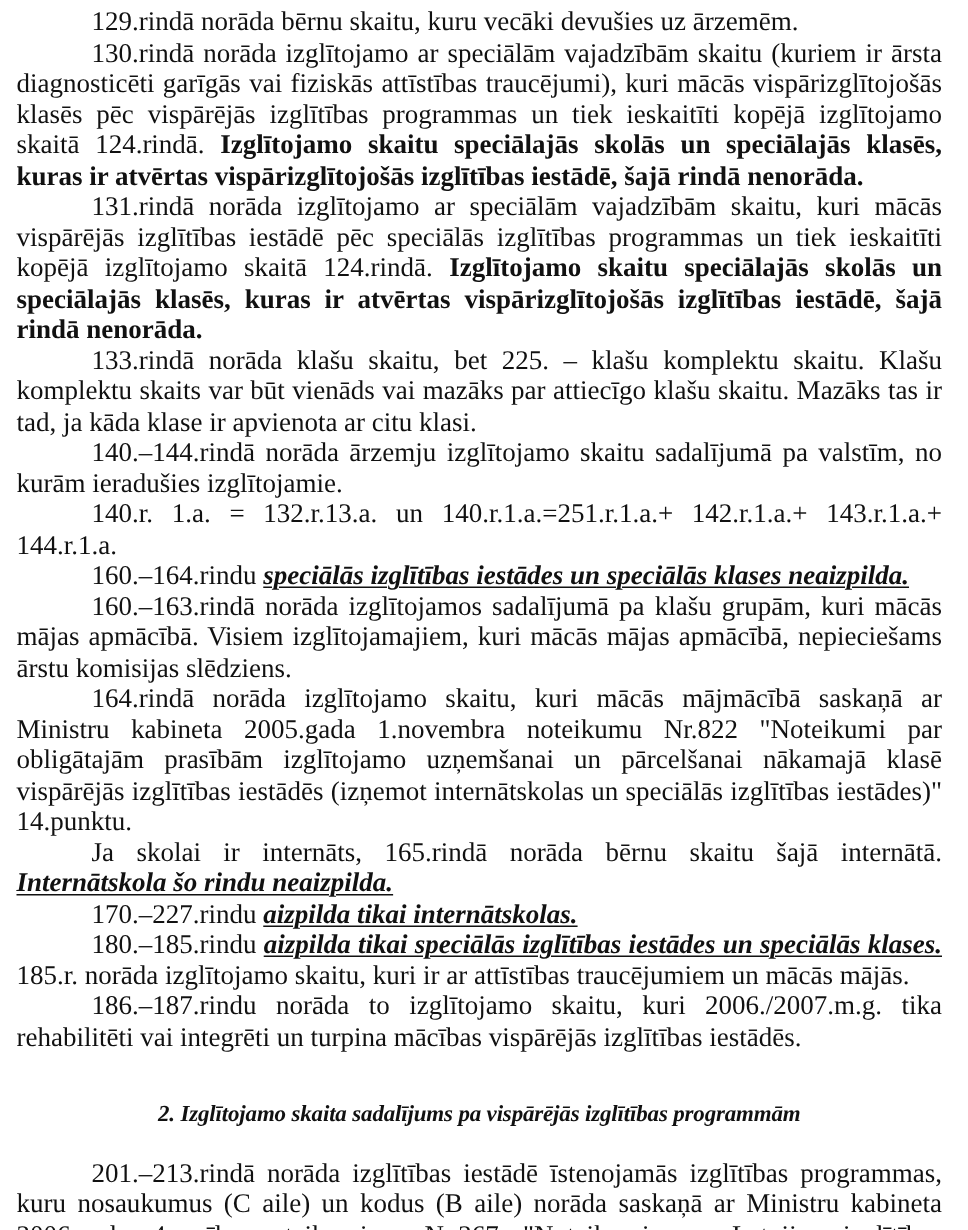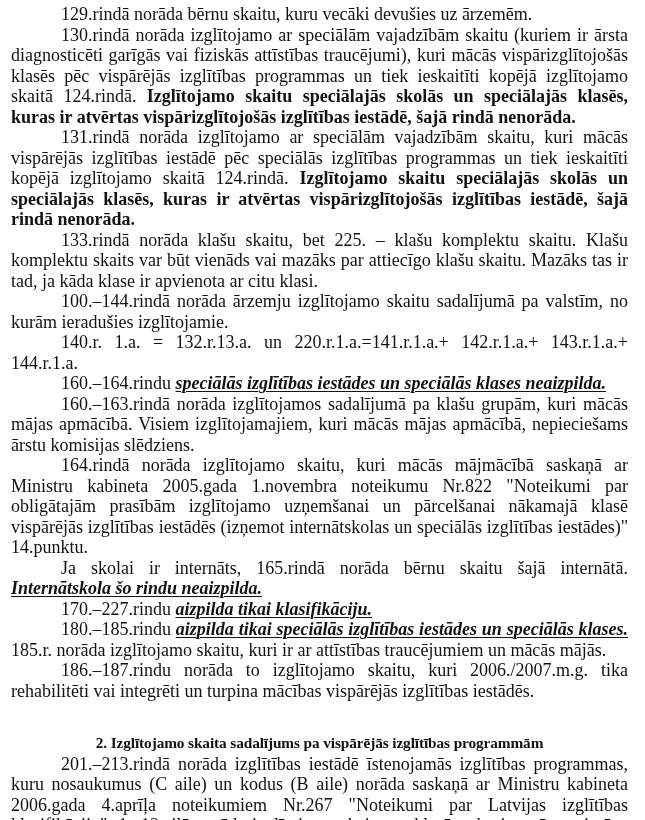--- a/index.html
+++ b/index.html
@@ -21,58 +21,60 @@
     text-indent: 50px;
   }
   b { font-weight: bold; }
   u { text-decoration: underline; text-underline-offset: 2px; text-decoration-thickness: 1px; font-style: italic; }
   .heading {
     text-align: center;
     text-indent: 0;
     font-weight: bold;
     font-size: 15.3px;
     margin-top: 32px;
+    margin-bottom: 18px;
     letter-spacing: -0.1px;
+    font-style: italic;
   }
 </style>
 </head>
 <body>
 
 <div class="page">
 
   <p>129.rindā norāda bērnu skaitu, kuru vecāki devušies uz ārzemēm.</p>
 
   <p>
     <span>130.rindā norāda izglītojamo ar speciālām vajadzībām skaitu (kuriem ir ārsta diagnosticēti garīgās vai fiziskās attīstības traucējumi), kuri mācās vispārizglītojošās klasēs pēc vispārējās izglītības programmas un tiek ieskaitīti kopējā izglītojamo skaitā 124.rindā. </span><b>Izglītojamo skaitu speciālajās skolās un speciālajās klasēs, kuras ir atvērtas vispārizglītojošās izglītības iestādē, šajā rindā nenorāda.</b>
   </p>
 
   <p>
     <span>131.rindā norāda izglītojamo ar speciālām vajadzībām skaitu, kuri mācās vispārējās izglītības iestādē pēc speciālās izglītības programmas un tiek ieskaitīti kopējā izglītojamo skaitā 124.rindā. </span><b>Izglītojamo skaitu speciālajās skolās un speciālajās klasēs, kuras ir atvērtas vispārizglītojošās izglītības iestādē, šajā rindā nenorāda.</b>
   </p>
 
   <p>133.rindā norāda klašu skaitu, bet 225. – klašu komplektu skaitu. Klašu komplektu skaits var būt vienāds vai mazāks par attiecīgo klašu skaitu. Mazāks tas ir tad, ja kāda klase ir apvienota ar citu klasi.</p>
 
-  <p>100.–144.rindā norāda ārzemju izglītojamo skaitu sadalījumā pa valstīm, no kurām ieradušies izglītojamie.</p>
+  <p>140.–144.rindā norāda ārzemju izglītojamo skaitu sadalījumā pa valstīm, no kurām ieradušies izglītojamie.</p>
 
-  <p>140.r. 1.a. = 132.r.13.a. un 220.r.1.a.=141.r.1.a.+ 142.r.1.a.+ 143.r.1.a.+ 144.r.1.a.</p>
+  <p>140.r. 1.a. = 132.r.13.a. un 140.r.1.a.=251.r.1.a.+ 142.r.1.a.+ 143.r.1.a.+ 144.r.1.a.</p>
 
   <p>
     <span>160.–164.rindu </span><b><u>speciālās izglītības iestādes un speciālās klases neaizpilda.</u></b>
   </p>
 
   <p>160.–163.rindā norāda izglītojamos sadalījumā pa klašu grupām, kuri mācās mājas apmācībā. Visiem izglītojamajiem, kuri mācās mājas apmācībā, nepieciešams ārstu komisijas slēdziens.</p>
 
   <p>164.rindā norāda izglītojamo skaitu, kuri mācās mājmācībā saskaņā ar Ministru kabineta 2005.gada 1.novembra noteikumu Nr.822 "Noteikumi par obligātajām prasībām izglītojamo uzņemšanai un pārcelšanai nākamajā klasē vispārējās izglītības iestādēs (izņemot internātskolas un speciālās izglītības iestādes)" 14.punktu.</p>
 
   <p>
     <span>Ja skolai ir internāts, 165.rindā norāda bērnu skaitu šajā internātā. </span><b><u>Internātskola šo rindu neaizpilda.</u></b>
   </p>
 
   <p>
-    <span>170.–227.rindu </span><b><u>aizpilda tikai klasifikāciju.</u></b>
+    <span>170.–227.rindu </span><b><u>aizpilda tikai internātskolas.</u></b>
   </p>
 
   <p>
     <span>180.–185.rindu </span><b><u>aizpilda tikai speciālās izglītības iestādes un speciālās klases.</u></b><span> 185.r. norāda izglītojamo skaitu, kuri ir ar attīstības traucējumiem un mācās mājās.</span>
   </p>
 
   <p>186.–187.rindu norāda to izglītojamo skaitu, kuri 2006./2007.m.g. tika rehabilitēti vai integrēti un turpina mācības vispārējās izglītības iestādēs.</p>
 
   <p class="heading">2. Izglītojamo skaita sadalījums pa vispārējās izglītības programmām</p>
 

